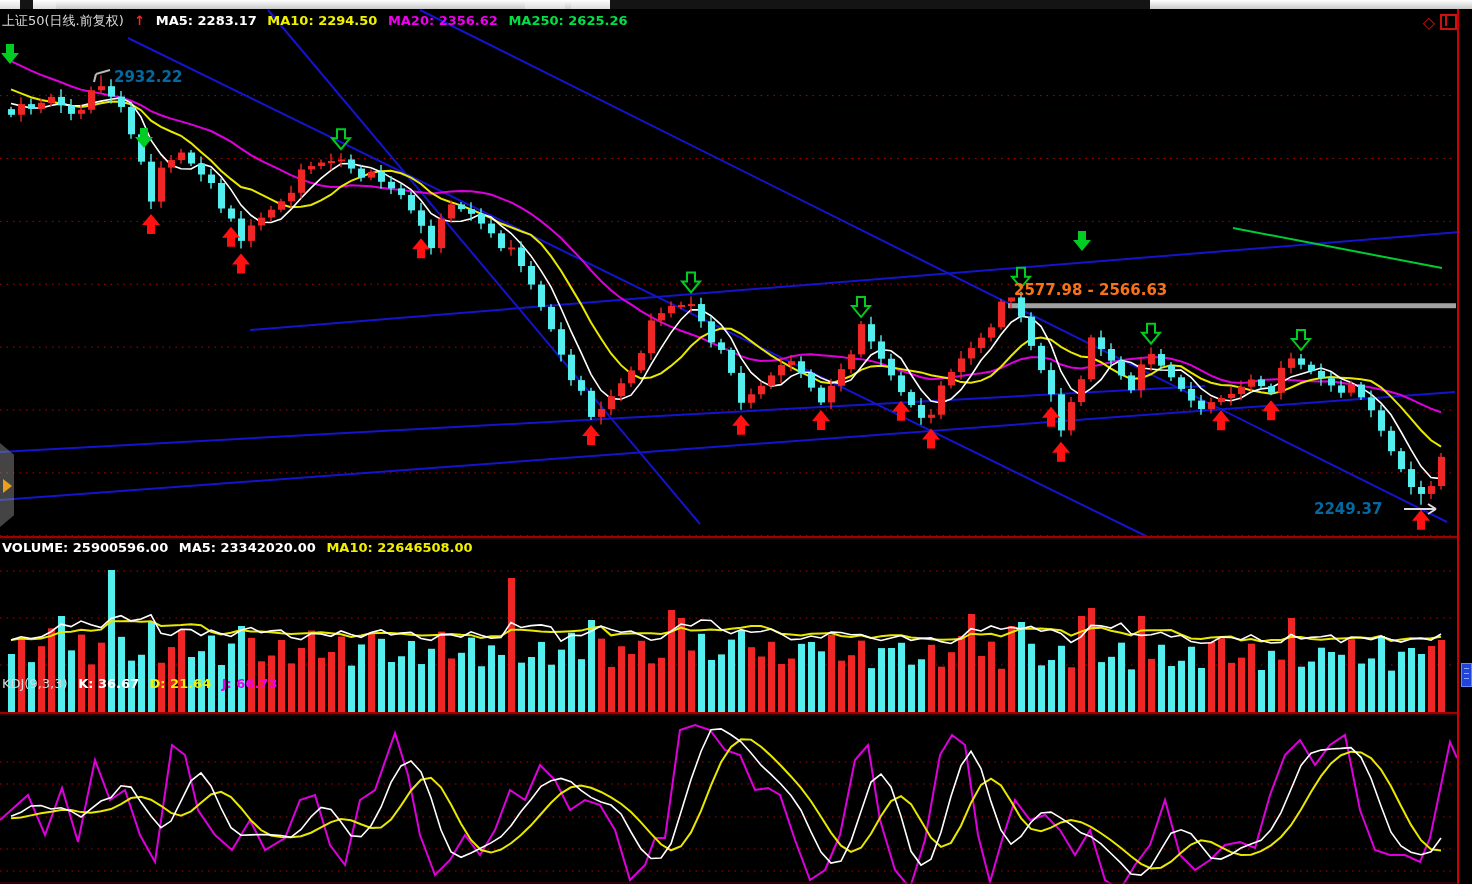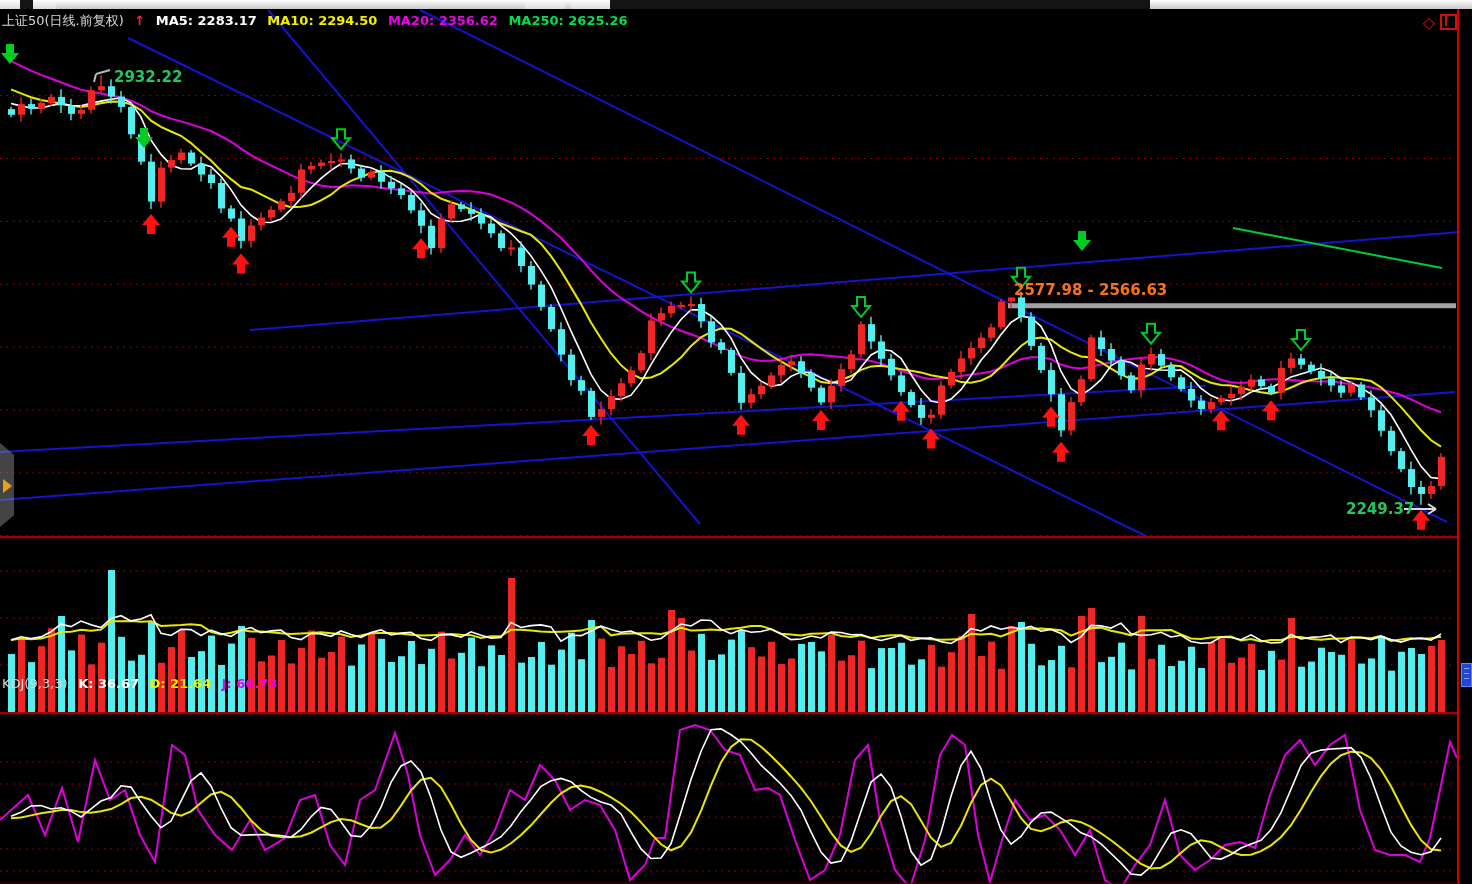--- a/index.html
+++ b/index.html
@@ -12,21 +12,21 @@
   .topdark{position:absolute;top:0;height:9px;background:#141414;}
   
   .hdr{position:absolute;font-size:13px;font-weight:bold;letter-spacing:0px;white-space:nowrap;}
   .hdr span{margin-right:6px;}
   .c-sym{color:#d8d8d8;font-weight:normal;}
   .c-red{color:#ff2222;}
   .c-wht{color:#ffffff;}
   .c-yel{color:#f0f000;}
   .c-mag{color:#ee00ee;}
   .c-grn{color:#00e045;}
-  .pricelabel{position:absolute;color:#22c55e;font-size:15px;font-weight:bold;white-space:nowrap;}
+  .pricelabel{position:absolute;color:#0369a1;font-size:15px;font-weight:bold;white-space:nowrap;}
   
   .winicon{position:absolute;top:14px;width:18px;height:18px;color:#cc1111;font-size:16px;line-height:18px;
            text-align:center;font-weight:bold;}
   #icon-restore{border:2px solid #cc1111;width:13px;height:12px;}
   #icon-restore .inner{position:absolute;left:3px;top:0px;width:7px;height:10px;border-left:2px solid #cc1111;}
   
   #handle{position:absolute;left:0;top:443px;width:14px;height:84px;
           background:rgba(150,150,150,.45);
           clip-path:polygon(0 0,100% 14%,100% 86%,0 100%);}
   #handle .tri{position:absolute;left:3px;top:36px;width:0;height:0;
@@ -556,22 +556,27 @@
     <span class="c-sym">上证50(日线.前复权)</span>
     <span class="c-red">↑</span>
     <span class="c-wht">MA5: 2283.17</span>
     <span class="c-yel">MA10: 2294.50</span>
     <span class="c-mag">MA20: 2356.62</span>
     <span class="c-grn">MA250: 2625.26</span>
   </div>
 
   <div class="pricelabel" style="left:114px;top:68px;">2932.22</div>
   <div class="pricelabel" style="left:1014px;top:281px;color:#f97316;">2577.98 - 2566.63</div>
-  <div class="pricelabel" style="left:1346px;top:500px;">2249.37</div>
-
+  <div class="pricelabel" style="left:1314px;top:500px;">2249.37</div>
+
+  <div class="hdr" style="left:2px;top:540px;">
+    <span class="c-wht">VOLUME: 25900596.00</span>
+    <span class="c-wht">MA5: 23342020.00</span>
+    <span class="c-yel">MA10: 22646508.00</span>
+  </div>
 
   <div class="hdr" style="left:2px;top:676px;">
     <span class="c-sym">KDJ(9,3,3)</span>
     <span class="c-wht">K: 36.67</span>
     <span class="c-yel">D: 21.64</span>
     <span class="c-mag">J: 66.73</span>
   </div>
 
   <div class="winicon" id="icon-diamond" style="left:1420px;">◇</div>
   <div class="winicon" id="icon-restore" style="left:1440px;">

